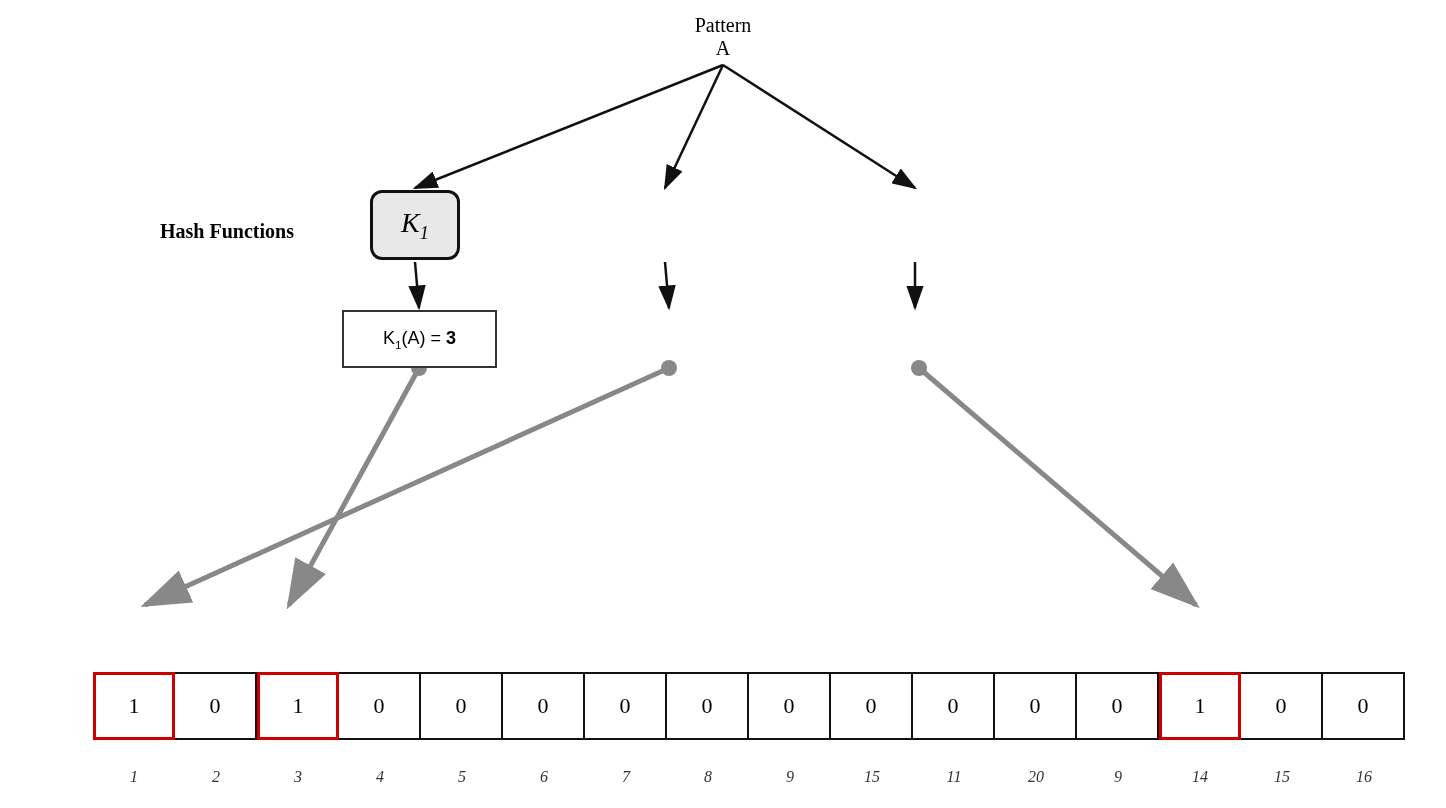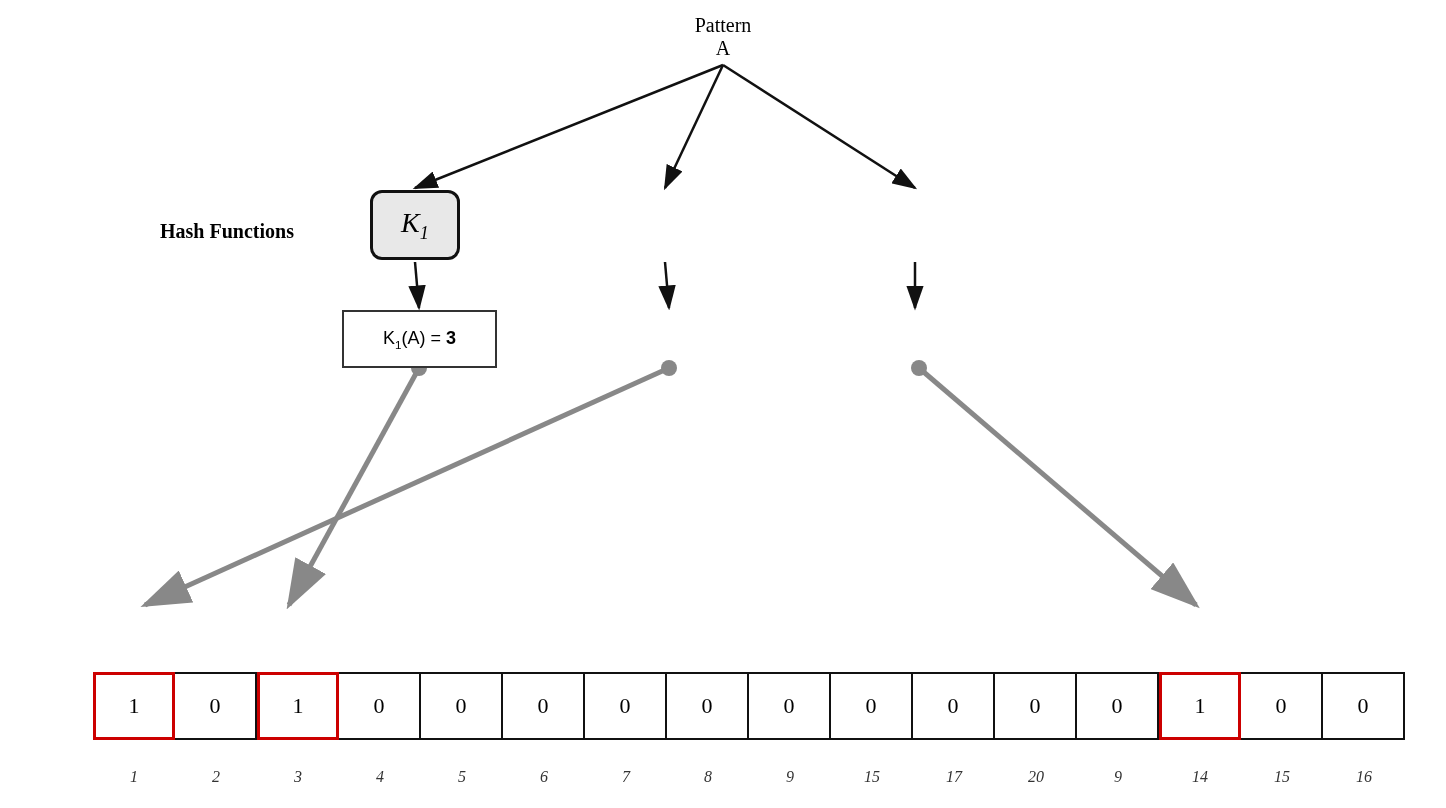--- a/index.html
+++ b/index.html
@@ -226,21 +226,21 @@
     <div class="index-cell"><em>1</em></div>
     <div class="index-cell"><em>2</em></div>
     <div class="index-cell"><em>3</em></div>
     <div class="index-cell"><em>4</em></div>
     <div class="index-cell"><em>5</em></div>
     <div class="index-cell"><em>6</em></div>
     <div class="index-cell"><em>7</em></div>
     <div class="index-cell"><em>8</em></div>
     <div class="index-cell"><em>9</em></div>
     <div class="index-cell"><em>15</em></div>
-    <div class="index-cell"><em>17</em></div>
+    <div class="index-cell"><em>11</em></div>
     <div class="index-cell"><em>20</em></div>
     <div class="index-cell"><em>9</em></div>
     <div class="index-cell"><em>14</em></div>
     <div class="index-cell"><em>15</em></div>
     <div class="index-cell"><em>16</em></div>
   </div>
 
 </div>
 
 </body></html>

